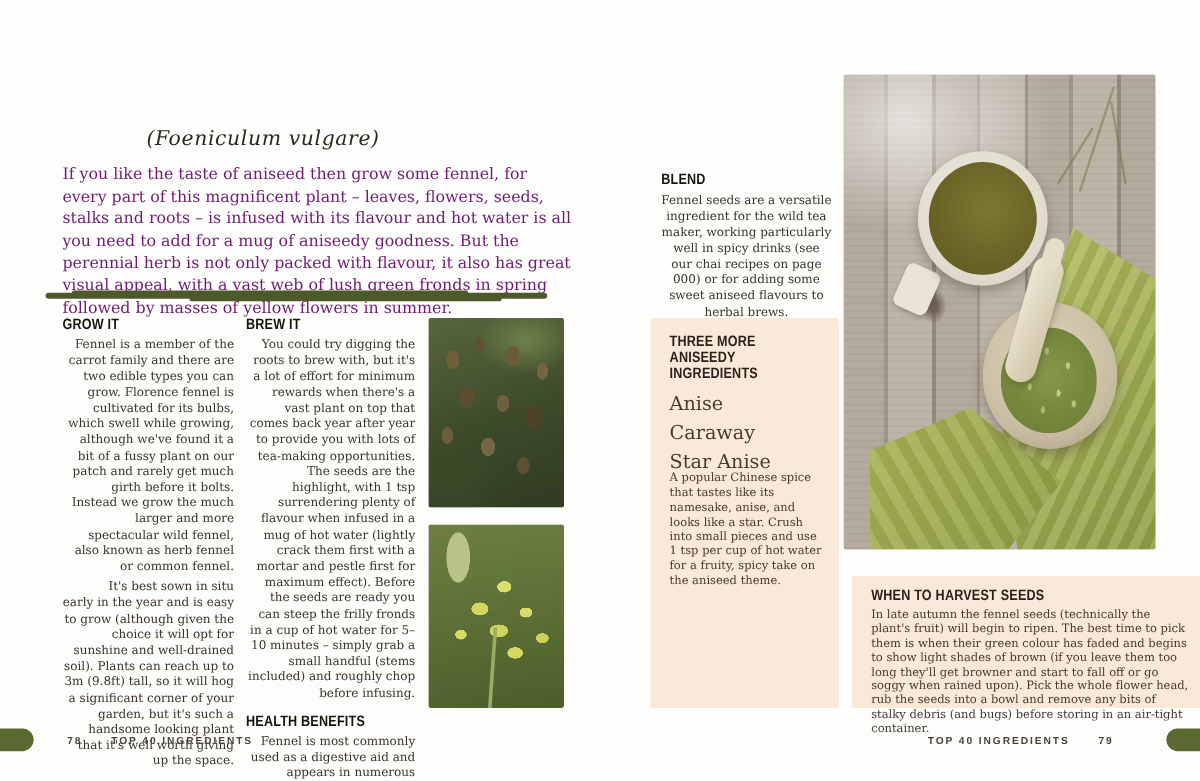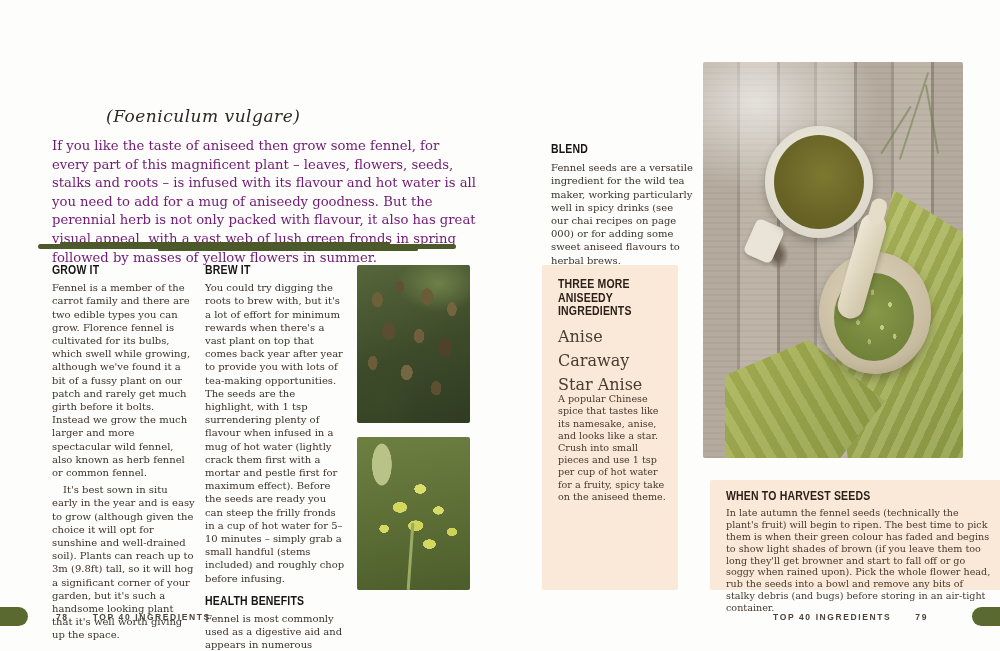--- a/index.html
+++ b/index.html
@@ -9,35 +9,35 @@
     font-family:"DejaVu Serif",serif;color:#35302a;
   }
   
   .chapter-title{
     position:absolute;left:52px;top:56px;width:460px;
     font-family:"DejaVu Serif",serif;font-weight:700;color:#1f1c19;
     font-size:45px;letter-spacing:1px;white-space:nowrap;
   }
   .chapter-title .num{margin-right:30px;}
   .chapter-subtitle{
-    position:absolute;left:106px;top:106px;
+    position:absolute;left:122px;top:106px;
     font-style:italic;font-size:17px;color:#2c2823;letter-spacing:.5px;
   }
   .intro{
     position:absolute;left:52px;top:137px;width:424px;
     font-size:13.2px;line-height:18.6px;color:#701a75;
   }
   .hd{
     font-family:"Liberation Sans",sans-serif;font-weight:700;color:#171511;
     font-size:12.5px;letter-spacing:.2px;
     transform:scaleX(.84);transform-origin:left center;white-space:nowrap;
   }
   .hd.wrap{white-space:normal;line-height:13.5px;}
   .col{position:absolute;font-size:10px;line-height:13.2px;color:#3a332b;}
-  .col p{margin:4px 0 0 0;}
+  .col p{margin:4px 0 0 0;text-align:right;}
   .col p.indent{text-indent:11px;}
   .col .hd{display:block;margin:0 0 4px 0;}
   .subhead{font-size:16px;color:#463c31;margin:12px 0 2px 0;}
   
   .brush{position:absolute;left:38px;top:244px;width:418px;height:5px;
     background:#4c5a2b;border-radius:3px;}
   .brush::before{content:"";position:absolute;left:22px;top:-2px;width:330px;height:3px;
     background:#4c5a2b;border-radius:2px;}
   .brush::after{content:"";position:absolute;left:120px;bottom:-2px;width:260px;height:3px;
     background:#4c5a2b;border-radius:2px;}
@@ -122,21 +122,21 @@
   .pestle::before{content:"";position:absolute;left:5px;top:-16px;width:16px;height:26px;
     border-radius:8px;background:#e6ddc8;}
   .frond{position:absolute;background:rgba(110,128,78,.55);width:2px;border-radius:1px;}
   .frond.f1{right:48px;top:8px;height:92px;transform:rotate(18deg);}
   .frond.f2{right:30px;top:22px;height:70px;transform:rotate(-10deg);}
   .frond.f3{right:66px;top:40px;height:56px;transform:rotate(32deg);}
   
   .blend{position:absolute;left:551px;top:143px;width:142px;font-size:10px;line-height:13.2px;color:#3a332b;}
   .blend .hd{display:block;margin-bottom:5px;}
   .peach-box{position:absolute;background:#fae8d8;border-radius:2px;}
-  .box-aniseedy{left:542px;top:265px;width:136px;height:325px;padding:13px 12px 0 16px;box-sizing:border-box;
+  .box-aniseedy{left:542px;top:265px;width:157px;height:325px;padding:13px 12px 0 16px;box-sizing:border-box;
     font-size:9.6px;line-height:12.2px;color:#45392e;}
   .box-aniseedy .hd{display:block;margin-bottom:8px;color:#2a211a;}
   .box-harvest{left:710px;top:480px;width:296px;height:110px;padding:11px 14px 0 16px;box-sizing:border-box;
     font-size:9.6px;line-height:11.9px;color:#45392e;}
   .box-harvest .hd{display:block;margin-bottom:4px;color:#2a211a;}
   
   .footer-left,.footer-right{
     position:absolute;top:612px;font-family:"Liberation Sans",sans-serif;
     font-weight:700;font-size:8.5px;letter-spacing:1.6px;color:#4a443a;text-align:right;}
   .footer-left{left:56px;}
@@ -174,21 +174,21 @@
   <div class="photo photo-seeds"></div>
   <div class="photo photo-flowers"></div>
 
   <div class="blob blob-left"></div>
   <div class="footer-left">
     <span>78</span><span class="pgnum"></span><span>TOP 40 INGREDIENTS</span>
   </div>
 
   <div class="blend">
     <span class="hd">BLEND</span>
-    <p style="margin:0;">Fennel seeds are a versatile ingredient for the wild tea maker, working particularly well in spicy drinks (see our chai recipes on page 000) or for adding some sweet aniseed flavours to herbal brews.</p>
+    <p style="margin:0;text-align:center;">Fennel seeds are a versatile ingredient for the wild tea maker, working particularly well in spicy drinks (see our chai recipes on page 000) or for adding some sweet aniseed flavours to herbal brews.</p>
   </div>
 
   <div class="photo-main">
     <div class="knot"></div>
     <div class="frond f1"></div>
     <div class="frond f2"></div>
     <div class="frond f3"></div>
     <div class="napkin-right"></div>
     <div class="napkin-bottom"></div>
     <div class="mug-handle"></div>

